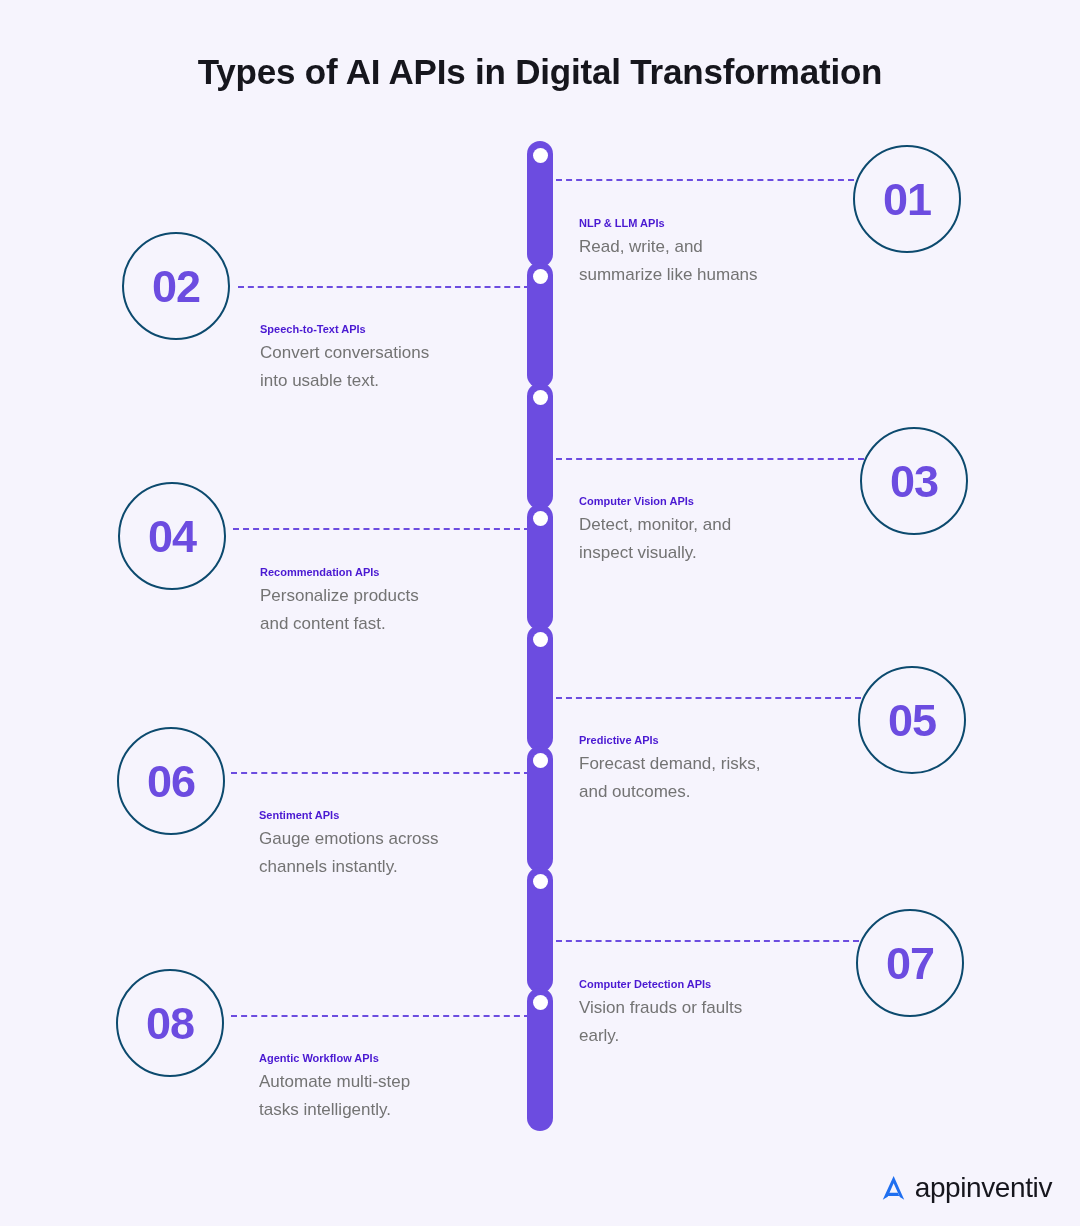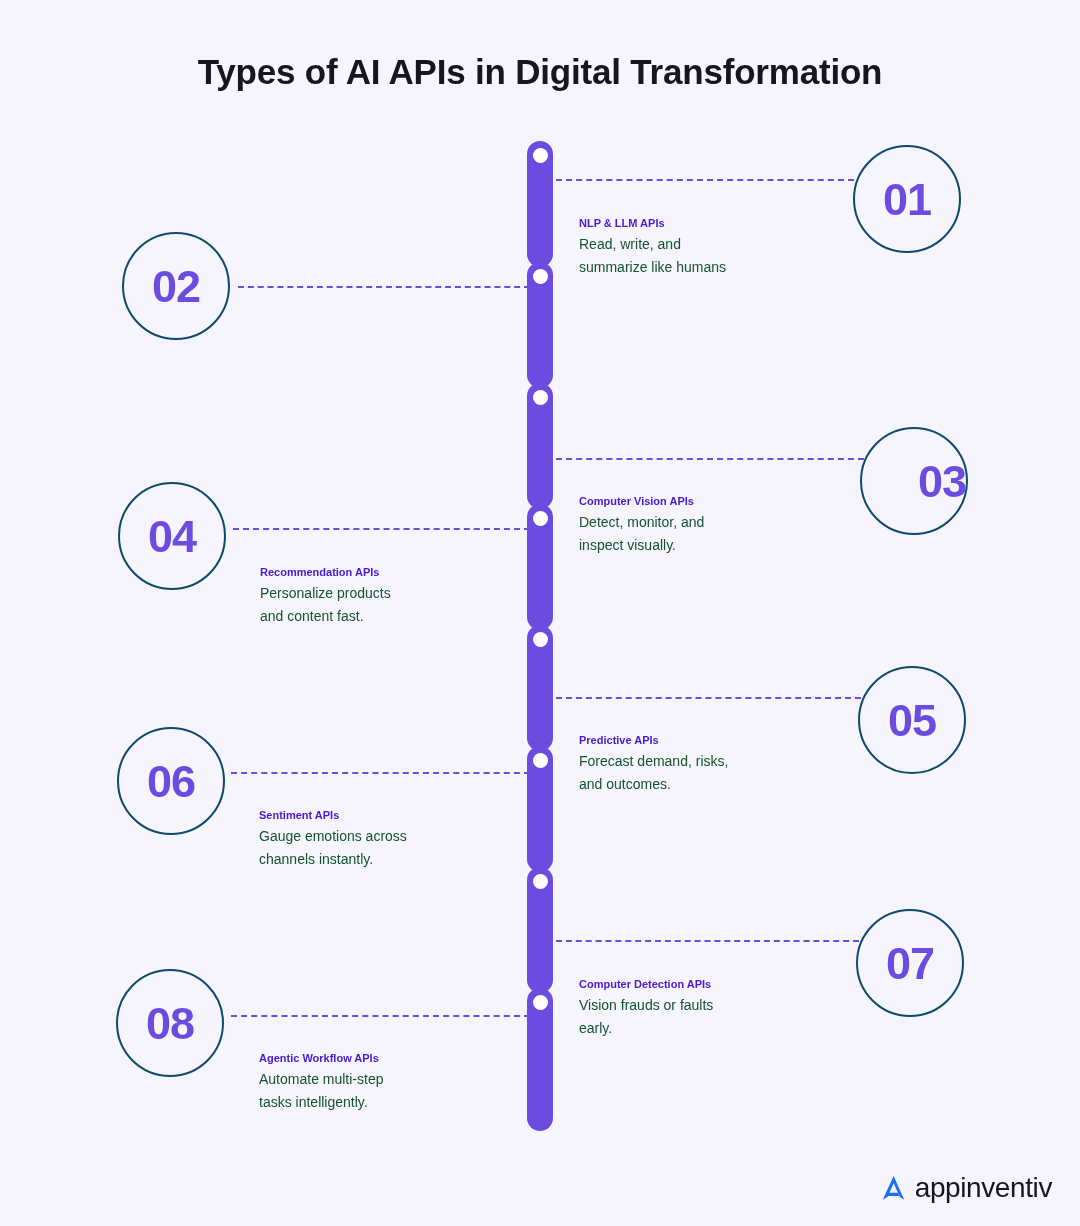--- a/index.html
+++ b/index.html
@@ -94,22 +94,22 @@
   }
   .item-text .heading {
     font-size: 11px;
     font-weight: bold;
     color: #4a19d2;
     margin: 0 0 3px 0;
     line-height: 1.3;
     white-space: nowrap;
   }
   .item-text .body {
-    font-size: 14px;
-    color: #14532d;
+    font-size: 17px;
+    color: #737373;
     margin: 0;
     line-height: 1.62;
     white-space: pre-line;
   }
 
   
   .logo {
     position: absolute;
     right: 28px;
     bottom: 22px;
@@ -163,23 +163,28 @@
   <div class="item-text" style="left:579px; top:216px;">
     <p class="heading">NLP &amp; LLM APIs</p>
     <p class="body">Read, write, and
 summarize like humans</p>
   </div>
 
   <div class="connector" style="left:238px; top:286px; width:292px;"></div>
   <div class="num-circle" style="left:122px; top:232px;">
     <span class="num">02</span>
   </div>
+  <div class="item-text" style="left:260px; top:322px;">
+    <p class="heading">Speech-to-Text APIs</p>
+    <p class="body">Convert conversations
+into usable text.</p>
+  </div>
 
   <div class="connector" style="left:556px; top:458px; width:308px;"></div>
-  <div class="num-circle" style="left:860px; top:427px;justify-content:flex-end;">
+  <div class="num-circle" style="left:860px; top:427px;">
     <span class="num">03</span>
   </div>
   <div class="item-text" style="left:579px; top:494px;">
     <p class="heading">Computer Vision APIs</p>
     <p class="body">Detect, monitor, and
 inspect visually.</p>
   </div>
 
   <div class="connector" style="left:233px; top:528px; width:297px;"></div>
   <div class="num-circle" style="left:118px; top:482px;">

